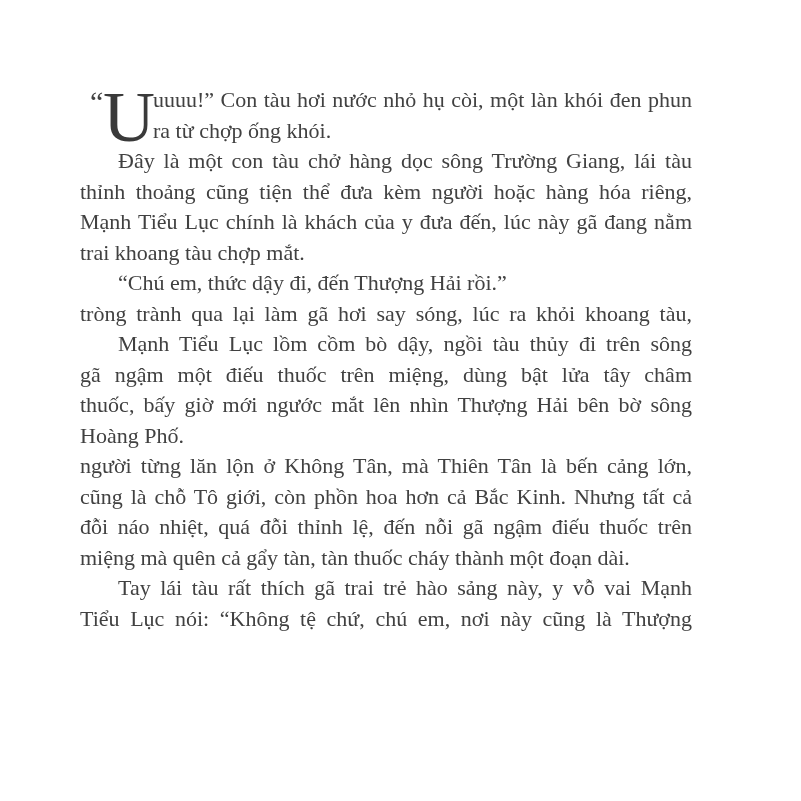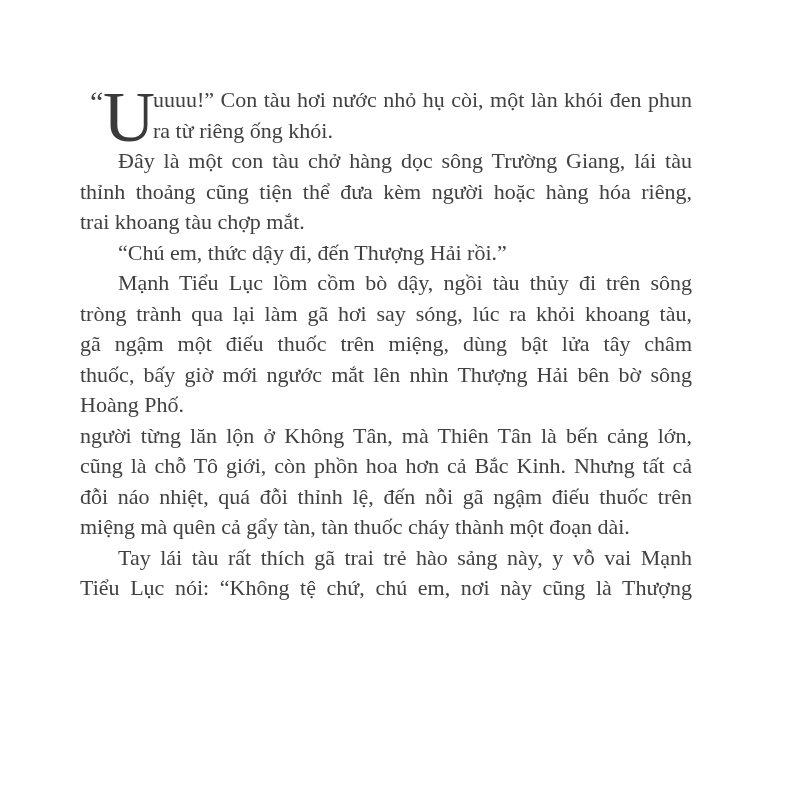--- a/index.html
+++ b/index.html
@@ -56,33 +56,34 @@
 </head>
 <body>
 
 <div class="page" style="background: rgb(255, 255, 255);">
   <div class="text-block" style="color: rgb(65, 65, 65);">
     <span class="drop-cap-quote">“</span>
     <span class="drop-cap-letter">U</span>
     <div>
         <div class="paragraph">
           <div class="line just dropcap-pad">uuuu!” Con tàu hơi nước nhỏ hụ còi, một làn khói đen phun</div>
-          <div class="line dropcap-pad">ra từ riêng ống khói.</div>
+          <div class="line dropcap-pad">ra từ chợp ống khói.</div>
         </div>
         <div class="paragraph">
           <div class="line just indent-first">Đây là một con tàu chở hàng dọc sông Trường Giang, lái tàu</div>
           <div class="line just">thỉnh thoảng cũng tiện thể đưa kèm người hoặc hàng hóa riêng,</div>
+          <div class="line just">Mạnh Tiểu Lục chính là khách của y đưa đến, lúc này gã đang nằm</div>
           <div class="line">trai khoang tàu chợp mắt.</div>
         </div>
         <div class="paragraph">
           <div class="line indent-first">“Chú em, thức dậy đi, đến Thượng Hải rồi.”</div>
         </div>
         <div class="paragraph">
+          <div class="line just">tròng trành qua lại làm gã hơi say sóng, lúc ra khỏi khoang tàu,</div>
           <div class="line just indent-first">Mạnh Tiểu Lục lồm cồm bò dậy, ngồi tàu thủy đi trên sông</div>
-          <div class="line just">tròng trành qua lại làm gã hơi say sóng, lúc ra khỏi khoang tàu,</div>
           <div class="line just">gã ngậm một điếu thuốc trên miệng, dùng bật lửa tây châm</div>
           <div class="line just">thuốc, bấy giờ mới ngước mắt lên nhìn Thượng Hải bên bờ sông</div>
           <div class="line">Hoàng Phố.</div>
         </div>
         <div class="paragraph">
           <div class="line just">người từng lăn lộn ở Không Tân, mà Thiên Tân là bến cảng lớn,</div>
           <div class="line just">cũng là chỗ Tô giới, còn phồn hoa hơn cả Bắc Kinh. Nhưng tất cả</div>
           <div class="line just">đỗi náo nhiệt, quá đỗi thỉnh lệ, đến nỗi gã ngậm điếu thuốc trên</div>
           <div class="line">miệng mà quên cả gẩy tàn, tàn thuốc cháy thành một đoạn dài.</div>
         </div>

